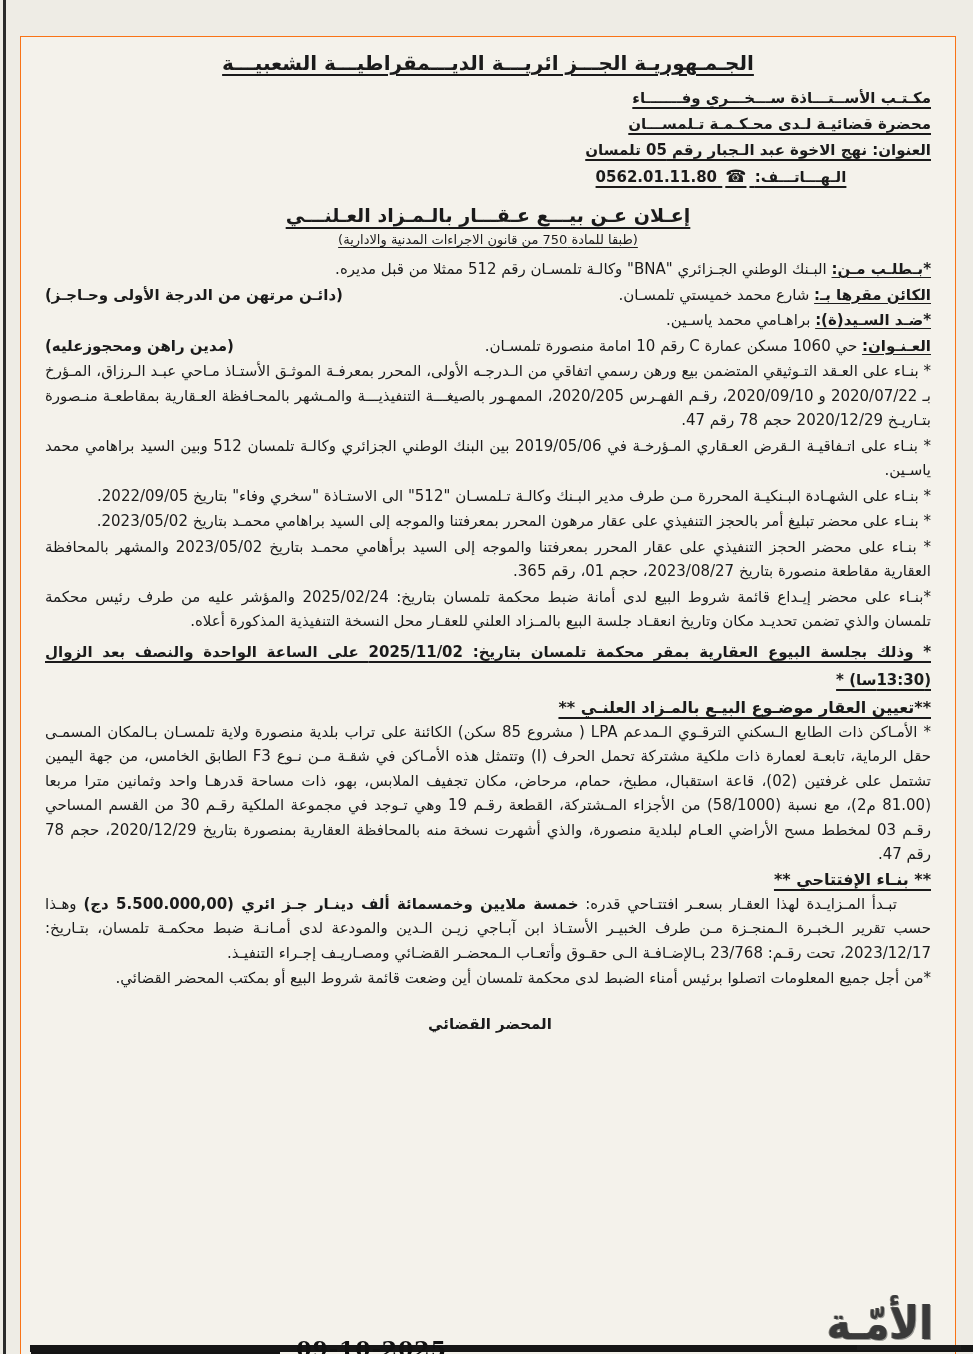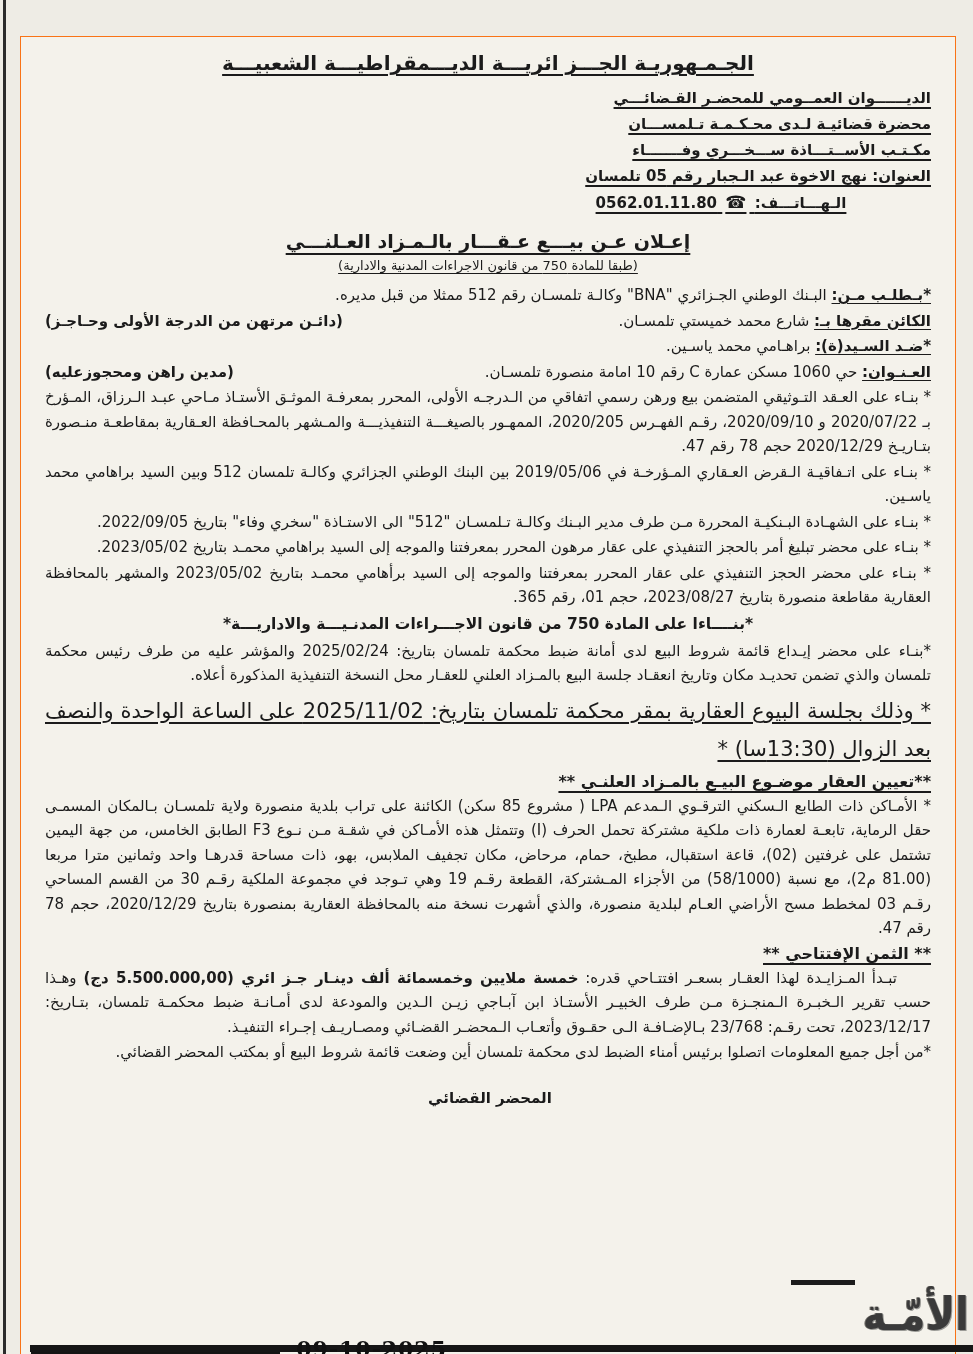--- a/index.html
+++ b/index.html
@@ -22,55 +22,54 @@
   .ann-title{text-align:center;font-weight:bold;font-size:19px;margin:14px 0 6px 0;
              text-decoration:underline;text-underline-offset:5px;text-decoration-thickness:2px;}
   .ann-sub{text-align:center;font-weight:normal;font-size:13px;margin:0 0 10px 0;
            text-decoration:underline;text-underline-offset:3px;}
 
   p.body{margin:1px 0;font-size:15px;line-height:24.5px;text-align:justify;}
   .lead{font-weight:bold;text-decoration:underline;text-underline-offset:3px;}
   .row{display:flex;justify-content:space-between;align-items:baseline;font-size:15px;line-height:24.5px;}
   .row .side{font-weight:bold;white-space:nowrap;}
   .center-bold{text-align:center;font-weight:bold;font-size:15.5px;margin:2px 0;line-height:25px;}
-  .session{font-weight:normal;font-size:21px;line-height:38px;text-align:justify;margin:4px 0;
+  .session{font-weight:bold;font-size:15px;line-height:28px;text-align:justify;margin:4px 0;
            text-decoration:underline;text-underline-offset:4px;text-decoration-thickness:2px;}
   .center-head{font-weight:bold;font-size:16px;margin:3px 0;
                text-decoration:underline;text-underline-offset:4px;text-decoration-thickness:1.5px;}
   .indent{text-indent:34px;}
   .amount{font-weight:bold;}
   .signature{font-weight:bold;font-size:15px;text-align:center;margin:24px 0 0 4px;direction:rtl;}
 
   .date-strip{position:absolute;left:10px;right:4px;bottom:-2px;display:flex;align-items:flex-end;z-index:4;}
   .seg{background:#141414;height:6px;}
   .seg.l{width:488px;margin-bottom:1px;}
   .seg.r{flex:1;margin-bottom:5px;}
   .pubdate{font-family:"DejaVu Serif",serif;font-weight:bold;font-size:22px;letter-spacing:1px;
            padding:0 16px 1px 16px;color:#111;}
 
   .logo{position:absolute;right:4px;top:1278px;width:178px;height:72px;z-index:5;
-        display:flex;flex-direction:row;align-items:center;justify-content:flex-end;direction:rtl;}
+        display:flex;flex-direction:column;align-items:center;justify-content:flex-end;direction:rtl;}
   .logo .word{font-weight:bold;font-size:40px;line-height:40px;color:#3a3a3a;
               text-shadow:1px 1px 0 #9a9a96, -1px 0 0 #77756f;transform:scaleY(1.15);}
   .logo .bar{width:104px;height:5px;background:#1c1c1c;margin-top:2px;align-self:flex-start;margin-right:8px;}
 </style>
 </head>
 <body>
 
 <div class="page">
   <div class="col-line"></div>
 
   <div class="doc">
 
     <div class="republic">الجـمـهوريـة الجـــز ائريـــة الديـــمقراطيـــة الشعبيـــة</div>
 
     <div class="office">
-      <span class="ln">الديــــــوان العمــومي للمحضـر القـضائـــي</span>
+      <span class="ln">مكـتـب الأســتـــاذة ســـخـــري وفـــــــاء</span>
       <span class="ln">محضرة قضائيـة لـدى محـكـمـة تـلمســـان</span>
-      <span class="ln">مكـتـب الأســتـــاذة ســـخـــري وفـــــــاء</span>
       <span class="ln">العنوان: نهج الاخوة عبد الـجبار رقم 05 تلمسان</span>
       <span class="phone">
         <span>الـهـــاتـــف:</span>
         <span class="tel-ic">☎</span>
         <span class="num">0562.01.11.80</span>
       </span>
     </div>
 
     <div class="ann-title">إعـلان عـن بيـــع عـقـــار بالـمـزاد العـلنـــي</div>
     <div class="ann-sub">(طبقا للمادة 750 من قانون الاجراءات المدنية والادارية)</div>
@@ -96,30 +95,29 @@
       </span>
       <span class="side">(مدين راهن ومحجوزعليه)</span>
     </div>
 
     <p class="body">* بنـاء على العـقد التـوثيقي المتضمن بيع ورهن رسمي اتفاقي من الـدرجـه الأولى، المحرر بمعرفـة الموثـق الأستـاذ مـاحي عبـد الـرزاق، المـؤرخ بـ 2020/07/22 و 2020/09/10، رقـم الفهـرس 2020/205، الممهـور بالصيغـــة التنفيذيـــة والمـشهر بالمحـافظة العـقارية بمقاطعـة منـصورة بتـاريـخ 2020/12/29 حجم 78 رقم 47.</p>
     <p class="body">* بنـاء على  اتـفاقيـة الـقرض العـقاري المـؤرخـة في 2019/05/06 بين البنك الوطني الجزائري وكالـة تلمسان 512 وبين السيد براهامي محمد ياسـين.</p>
     <p class="body">* بنـاء على الشهـادة البـنكيـة المحررة مـن طرف مدير البـنك وكالـة تـلمسـان "512" الى الاستـاذة "سخري وفاء" بتاريخ 2022/09/05.</p>
     <p class="body">* بنـاء على محضر تبليغ أمر بالحجز التنفيذي على عقار مرهون المحرر بمعرفتنا والموجه إلى السيد براهامي محمـد بتاريخ 2023/05/02.</p>
     <p class="body">* بنـاء على محضر الحجز التنفيذي على عقار المحرر بمعرفتنا والموجه إلى السيد برأهامي محمـد بتاريخ 2023/05/02 والمشهر بالمحافظة العقارية مقاطعة منصورة بتاريخ 2023/08/27، حجم 01، رقم 365.</p>
 
-    <div class="center-bold">*بنــــاءا على المادة 750 من قانون الاجـــراءات المدنـيـــة والاداريـــة*</div>
 
     <p class="body">*بنـاء على محضر إيـداع قائمة شروط البيع لدى أمانة ضبط محكمة تلمسان بتاريخ: 2025/02/24 والمؤشر عليه من طرف رئيس محكمة تلمسان والذي تضمن تحديـد مكان وتاريخ انعقـاد جلسة البيع بالمـزاد العلني للعقـار محل النسخة التنفيذية المذكورة أعلاه.</p>
 
     <p class="session">* وذلك بجلسة البيوع العقارية بمقر محكمة تلمسان بتاريخ: 2025/11/02 على الساعة الواحدة والنصف بعد الزوال (13:30سا) *</p>
 
     <div class="center-head">**تعيين العقار  موضـوع البيـع بالمـزاد العلنـي **</div>
     <p class="body">* الأمـاكن ذات الطابع الـسكني الترقـوي الـمدعم LPA ( مشروع 85 سكن) الكائنة على تراب بلدية منصورة ولاية تلمسـان بـالمكان المسمـى حقل الرماية، تابعـة لعمارة ذات ملكية مشتركة تحمل الحرف (I) وتتمثل هذه الأمـاكن في شقـة مـن نـوع F3 الطابق الخامس، من جهة اليمين تشتمل على غرفتين (02)، قاعة استقبال، مطبخ، حمام، مرحاض، مكان تجفيف الملابس، بهو، ذات مساحة قدرهـا واحد وثمانين مترا مربعا (81.00 م2)، مع نسبة (58/1000) من الأجزاء المـشتركة، القطعة رقـم 19 وهي تـوجد في مجموعة الملكية رقـم 30 من القسم المساحي رقـم 03 لمخطط مسح الأراضي العـام لبلدية منصورة، والذي أشهرت نسخة منه بالمحافظة العقارية بمنصورة بتاريخ 2020/12/29، حجم 78 رقم 47.</p>
 
-    <div class="center-head">** الثمن الإفتتاحي **</div>
+    <div class="center-head">** بنـاء الإفتتاحي **</div>
     <p class="body indent">
       <span>تبـدأ المـزايـدة لهذا العقـار بسعـر افتتـاحي قدره: </span><span class="amount">خمسة ملايين وخمسمائة ألف دينـار جـز ائري (5.500.000,00 دج)</span><span> وهـذا حسب تقرير الـخبـرة الـمنجـزة مـن طرف الخبيـر الأستـاذ ابن آبـاجي زيـن الـدين والمودعة لدى أمـانـة ضبط محكمـة تلمسان، بتـاريخ: 2023/12/17، تحت رقـم: 23/768 بـالإضـافـة الـى حقـوق وأتعـاب الـمحضـر القضـائي ومصـاريـف إجـراء التنفيـذ.</span>
     </p>
 
     <p class="body">*من أجل جميع المعلومات اتصلوا برئيس أمناء الضبط لدى محكمة تلمسان أين وضعت قائمة شروط البيع أو بمكتب المحضر القضائي.</p>
 
     <div class="signature">المحضر القضائي</div>
 
     <div class="date-strip">
       <span class="seg l"></span>

